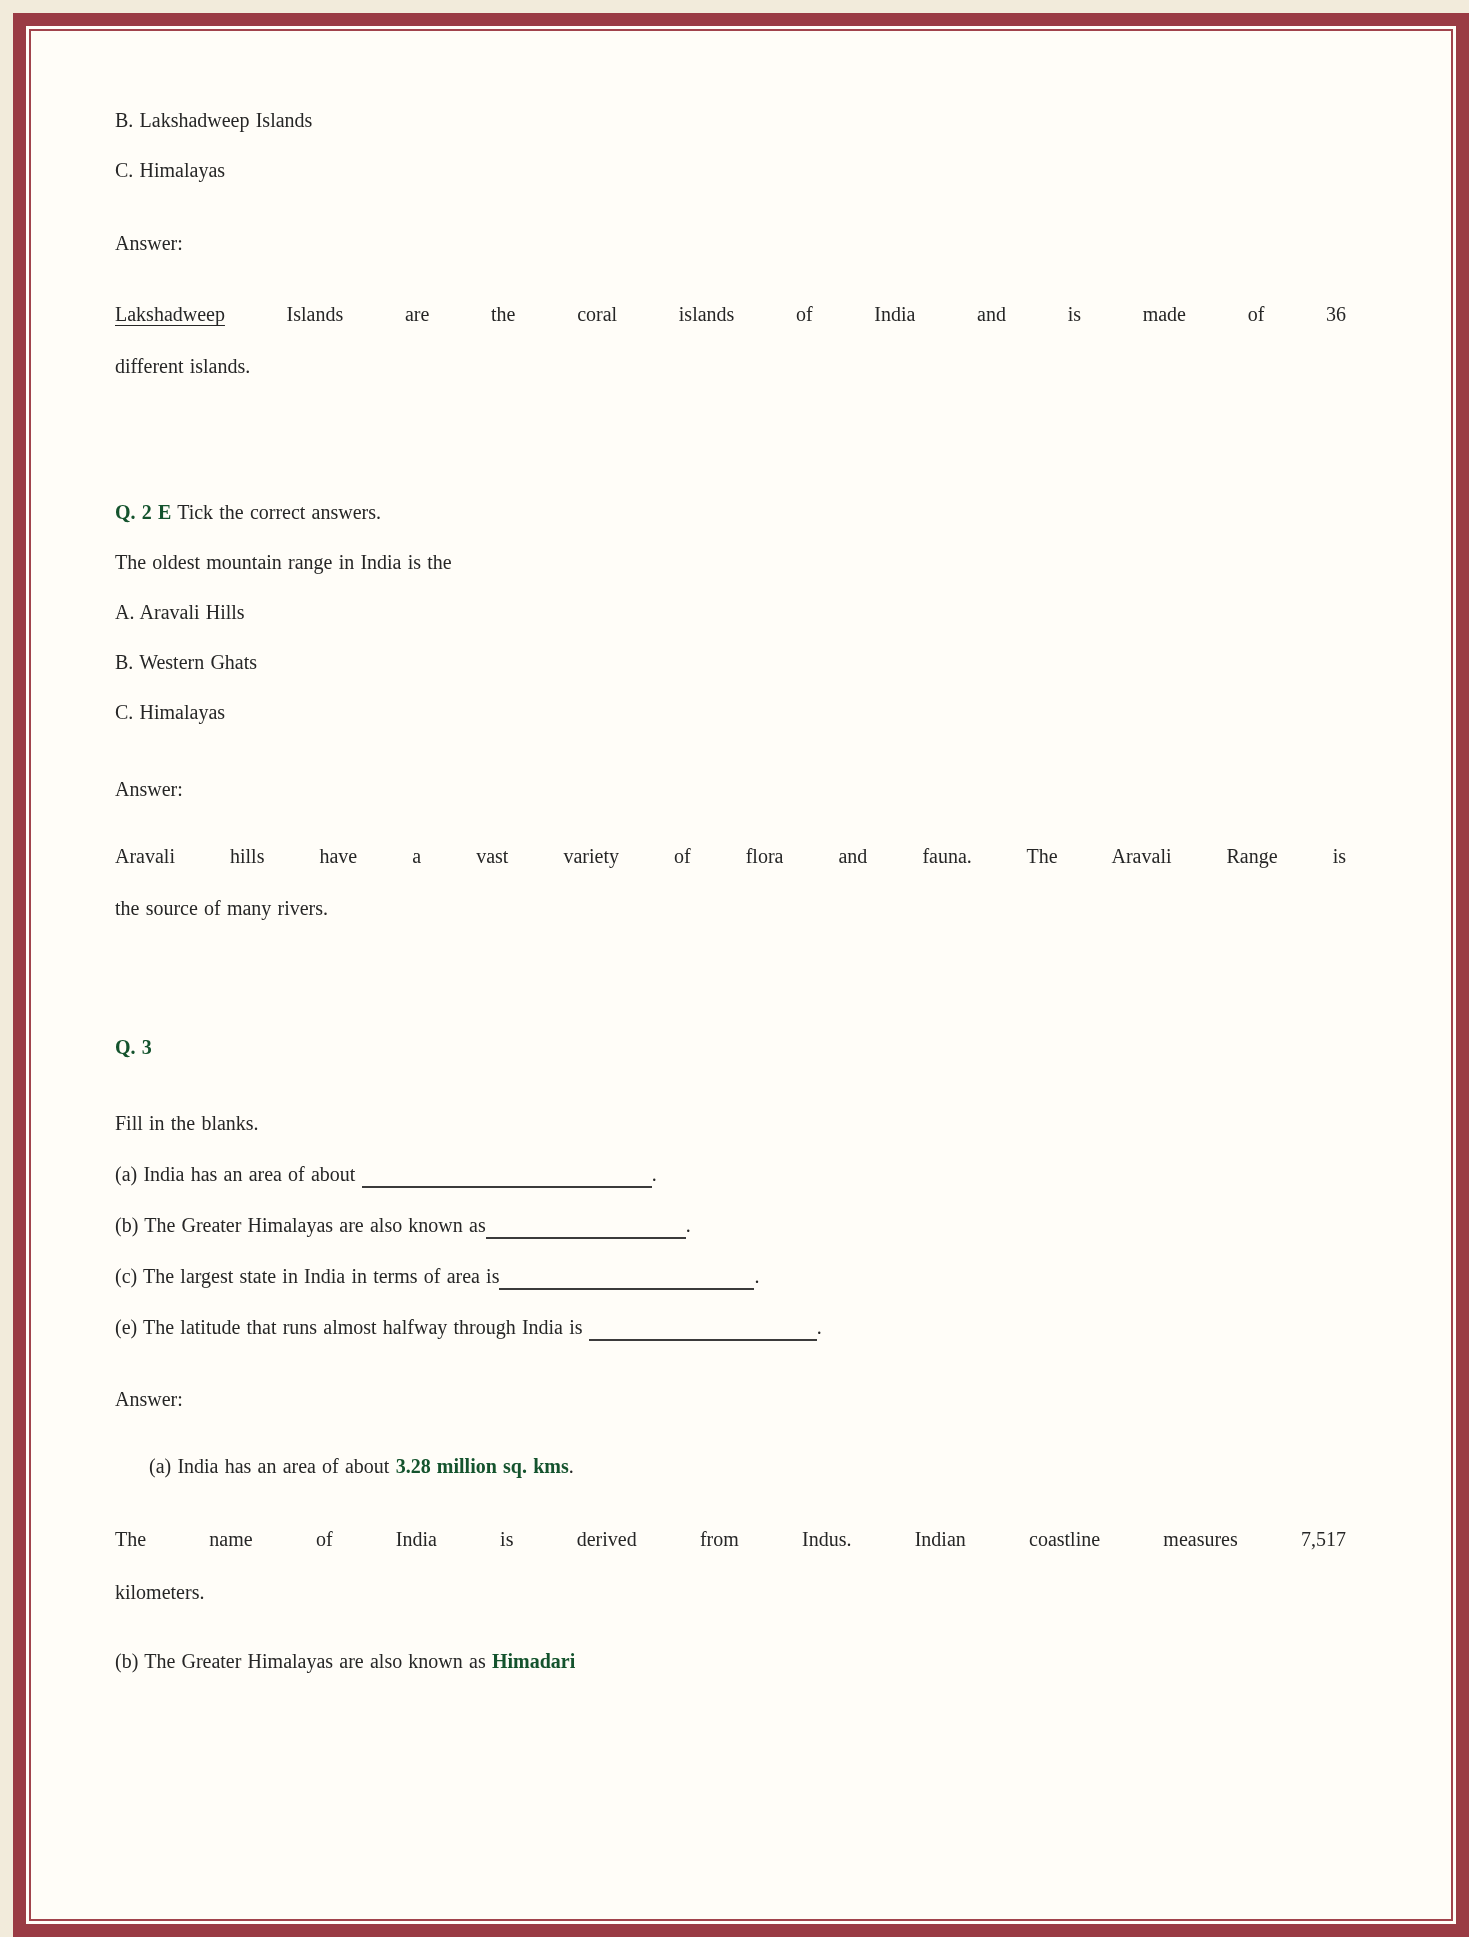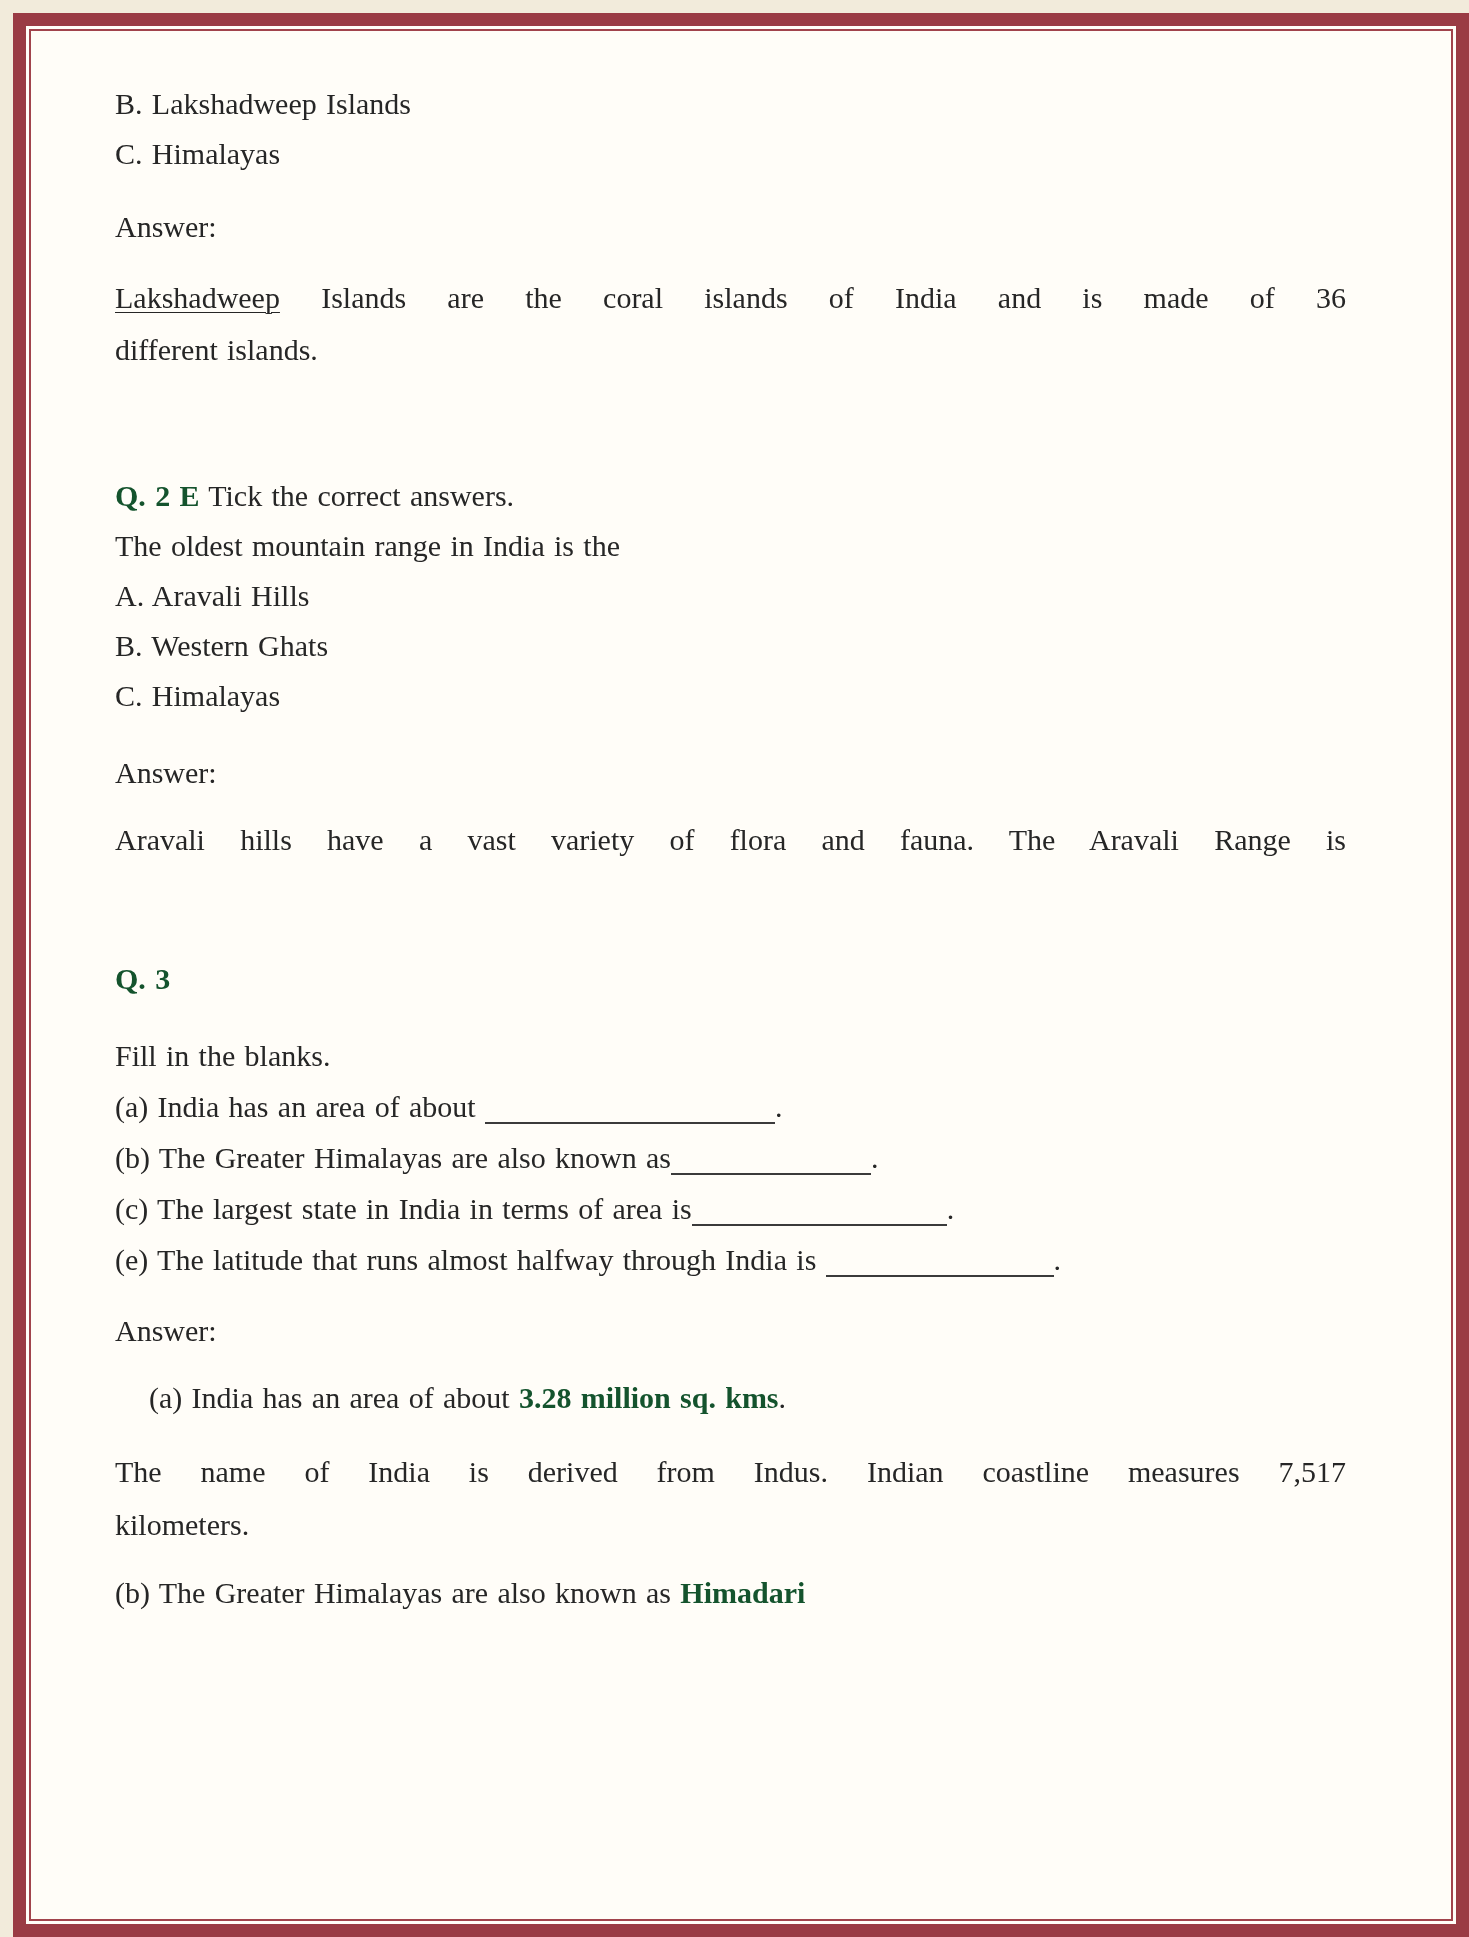--- a/index.html
+++ b/index.html
@@ -18,22 +18,22 @@
     box-sizing:border-box;
   }
   .inner{
     width:100%;height:100%;
     box-sizing:border-box;
     border:2px solid #a1434c;
     background:#fffdf8;
   }
   .content{
     box-sizing:border-box;
-    padding:48px 105px 0 84px;
-    font-size:30px;
+    padding:64px 105px 0 84px;
+    font-size:20px;
     color:#262626;
     word-spacing:0.06em;
   }
   .line{line-height:50px;}
   .para{line-height:52px;}
   .para53{line-height:53px;}
   .fill .line{line-height:51px;}
   
   .jline{
     text-align:justify;
@@ -86,20 +86,21 @@
           <div class="line"><b>Q. 2 E</b><span> Tick the correct answers.</span></div>
           <div class="line">The oldest mountain range in India is the</div>
           <div class="line">A. Aravali Hills</div>
           <div class="line">B. Western Ghats</div>
           <div class="line">C. Himalayas</div>
         </div>
 
         <div class="line mt-ans2">Answer:</div>
         <div class="para mt-q2ans">
           <div class="jline">Aravali hills have a vast variety of flora and fauna. The Aravali Range is</div>
+          <div>the source of many rivers.</div>
         </div>
 
         <div class="line mt-q3"><b>Q. 3</b></div>
 
         <div class="fill mt-fill">
           <div class="line">Fill in the blanks.</div>
           <div class="line"><span>(a) India has an area of about </span><span class="blank" style="width:290px"></span><span>.</span></div>
           <div class="line"><span>(b) The Greater Himalayas are also known as</span><span class="blank" style="width:200px"></span><span>.</span></div>
           <div class="line"><span>(c) The largest state in India in terms of area is</span><span class="blank" style="width:255px"></span><span>.</span></div>
           <div class="line"><span>(e) The latitude that runs almost halfway through India is </span><span class="blank" style="width:228px"></span><span>.</span></div>

